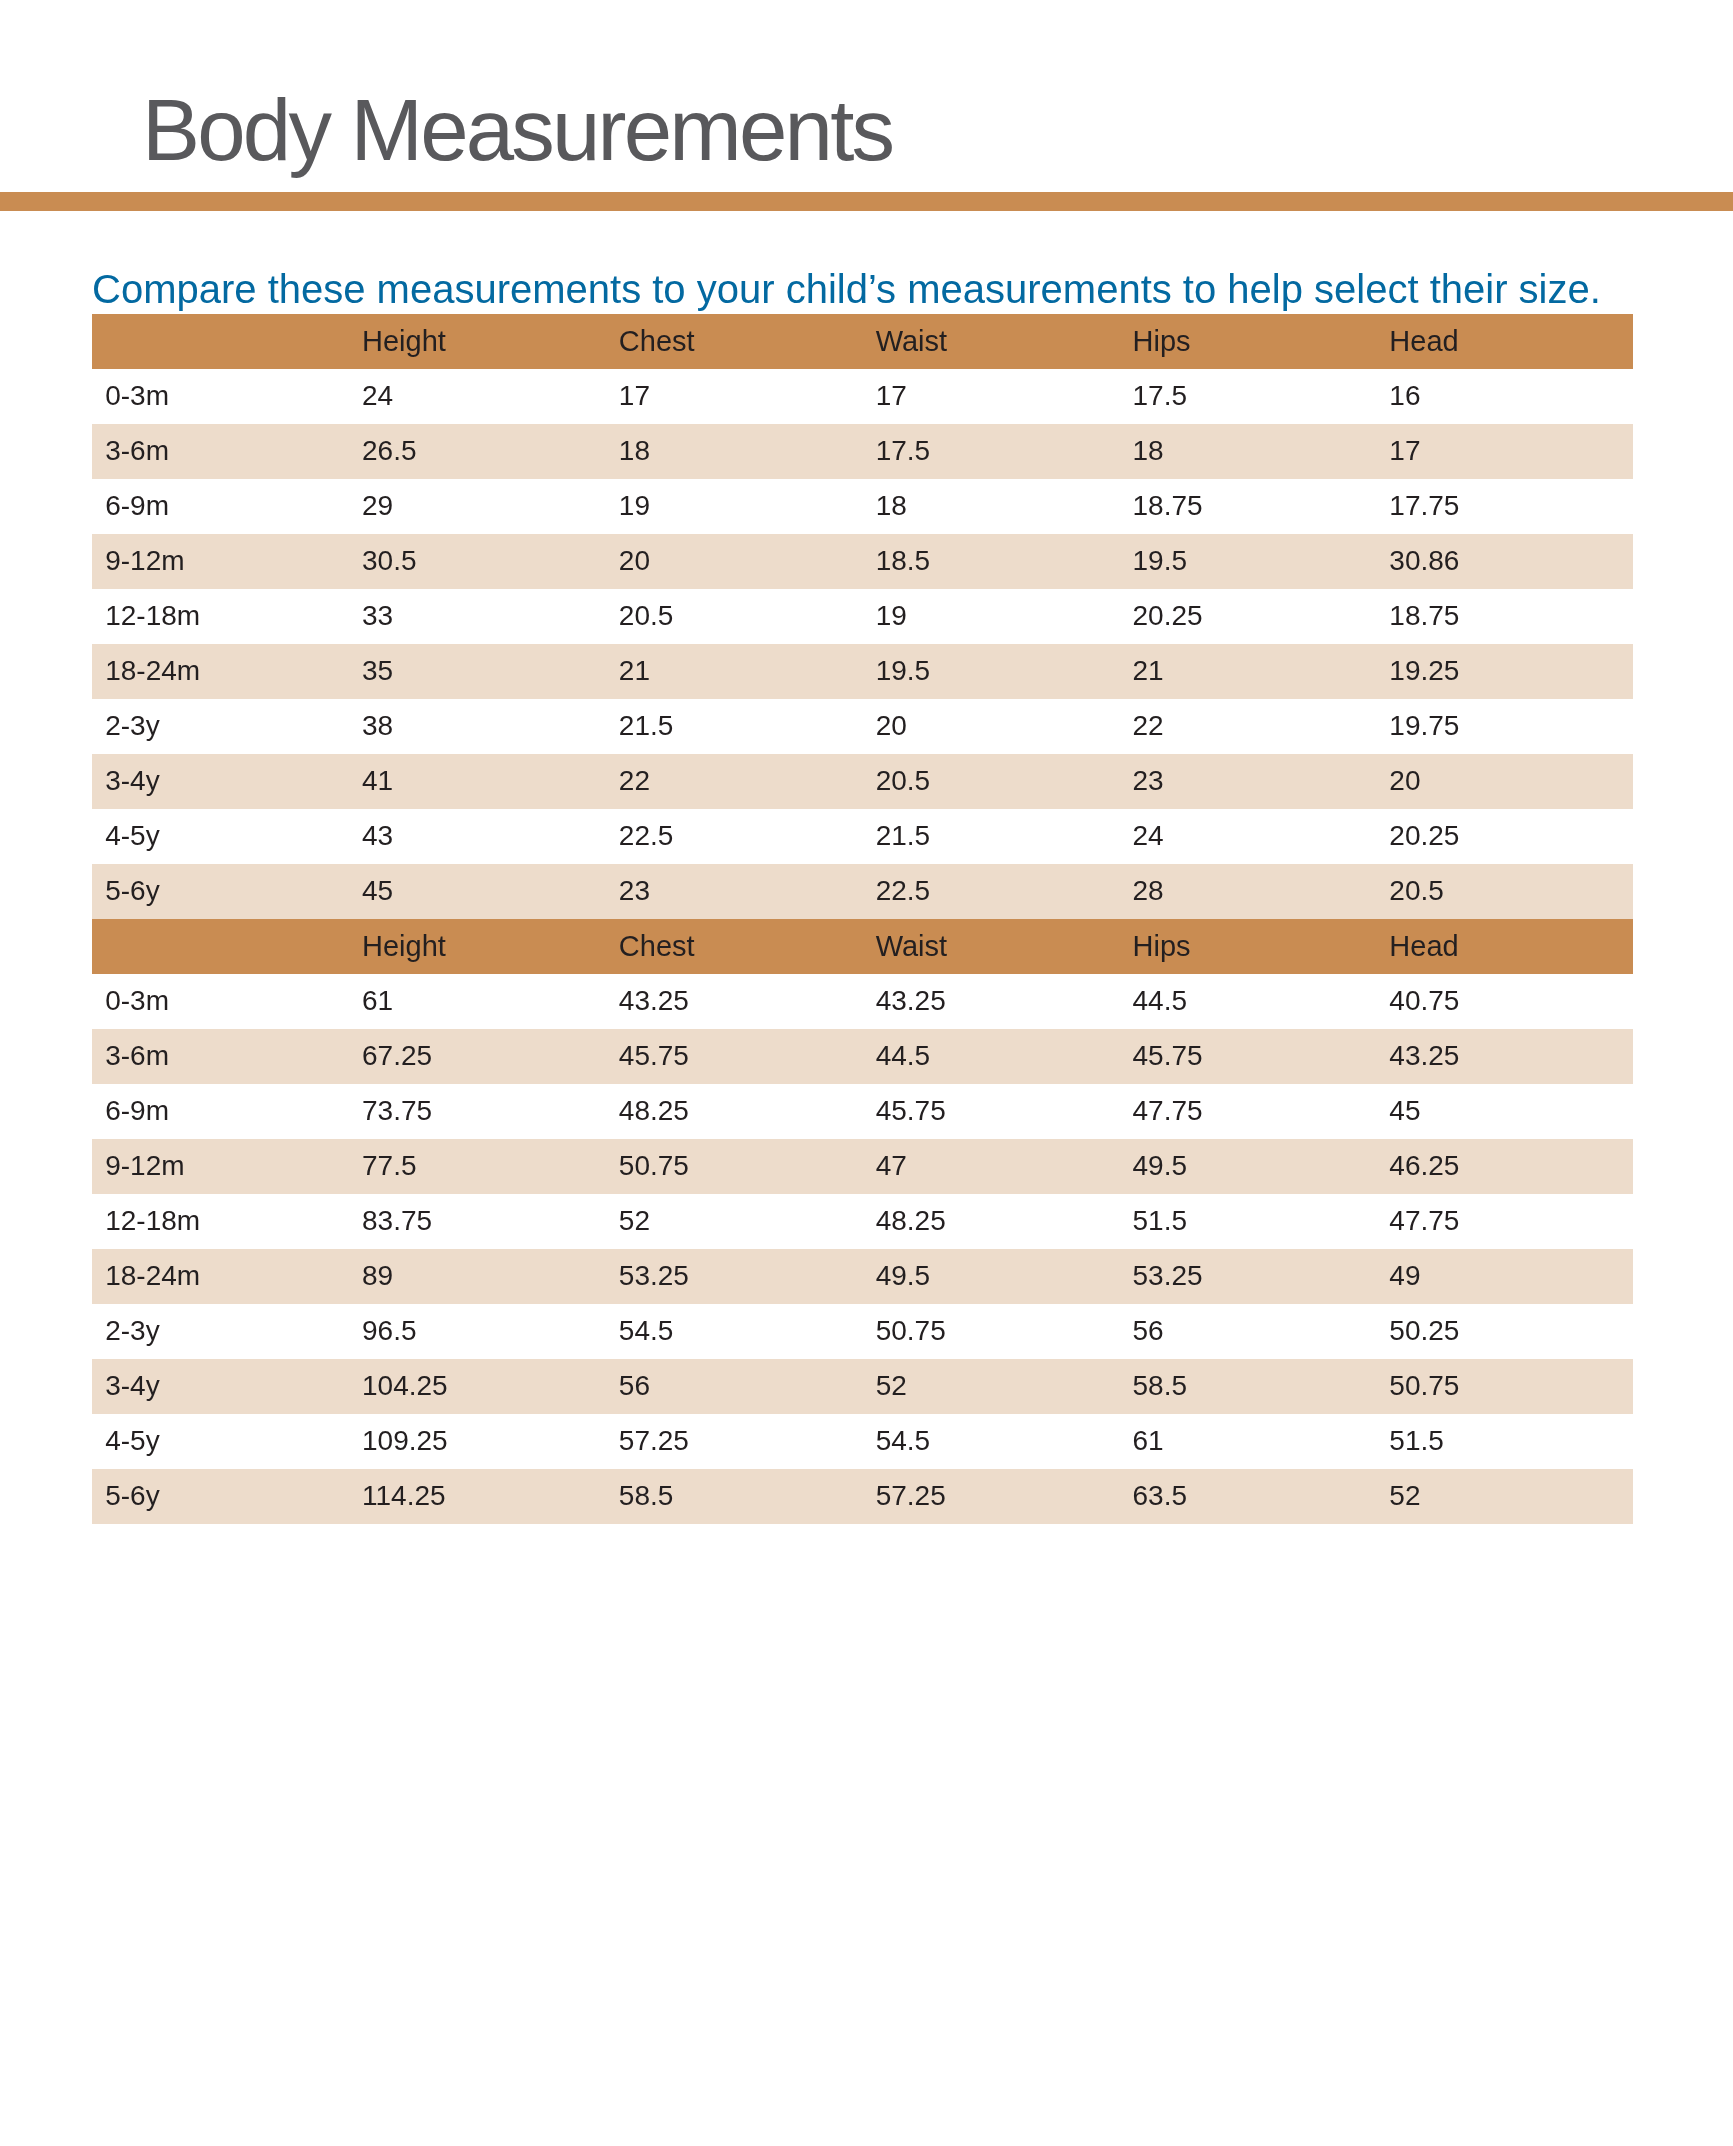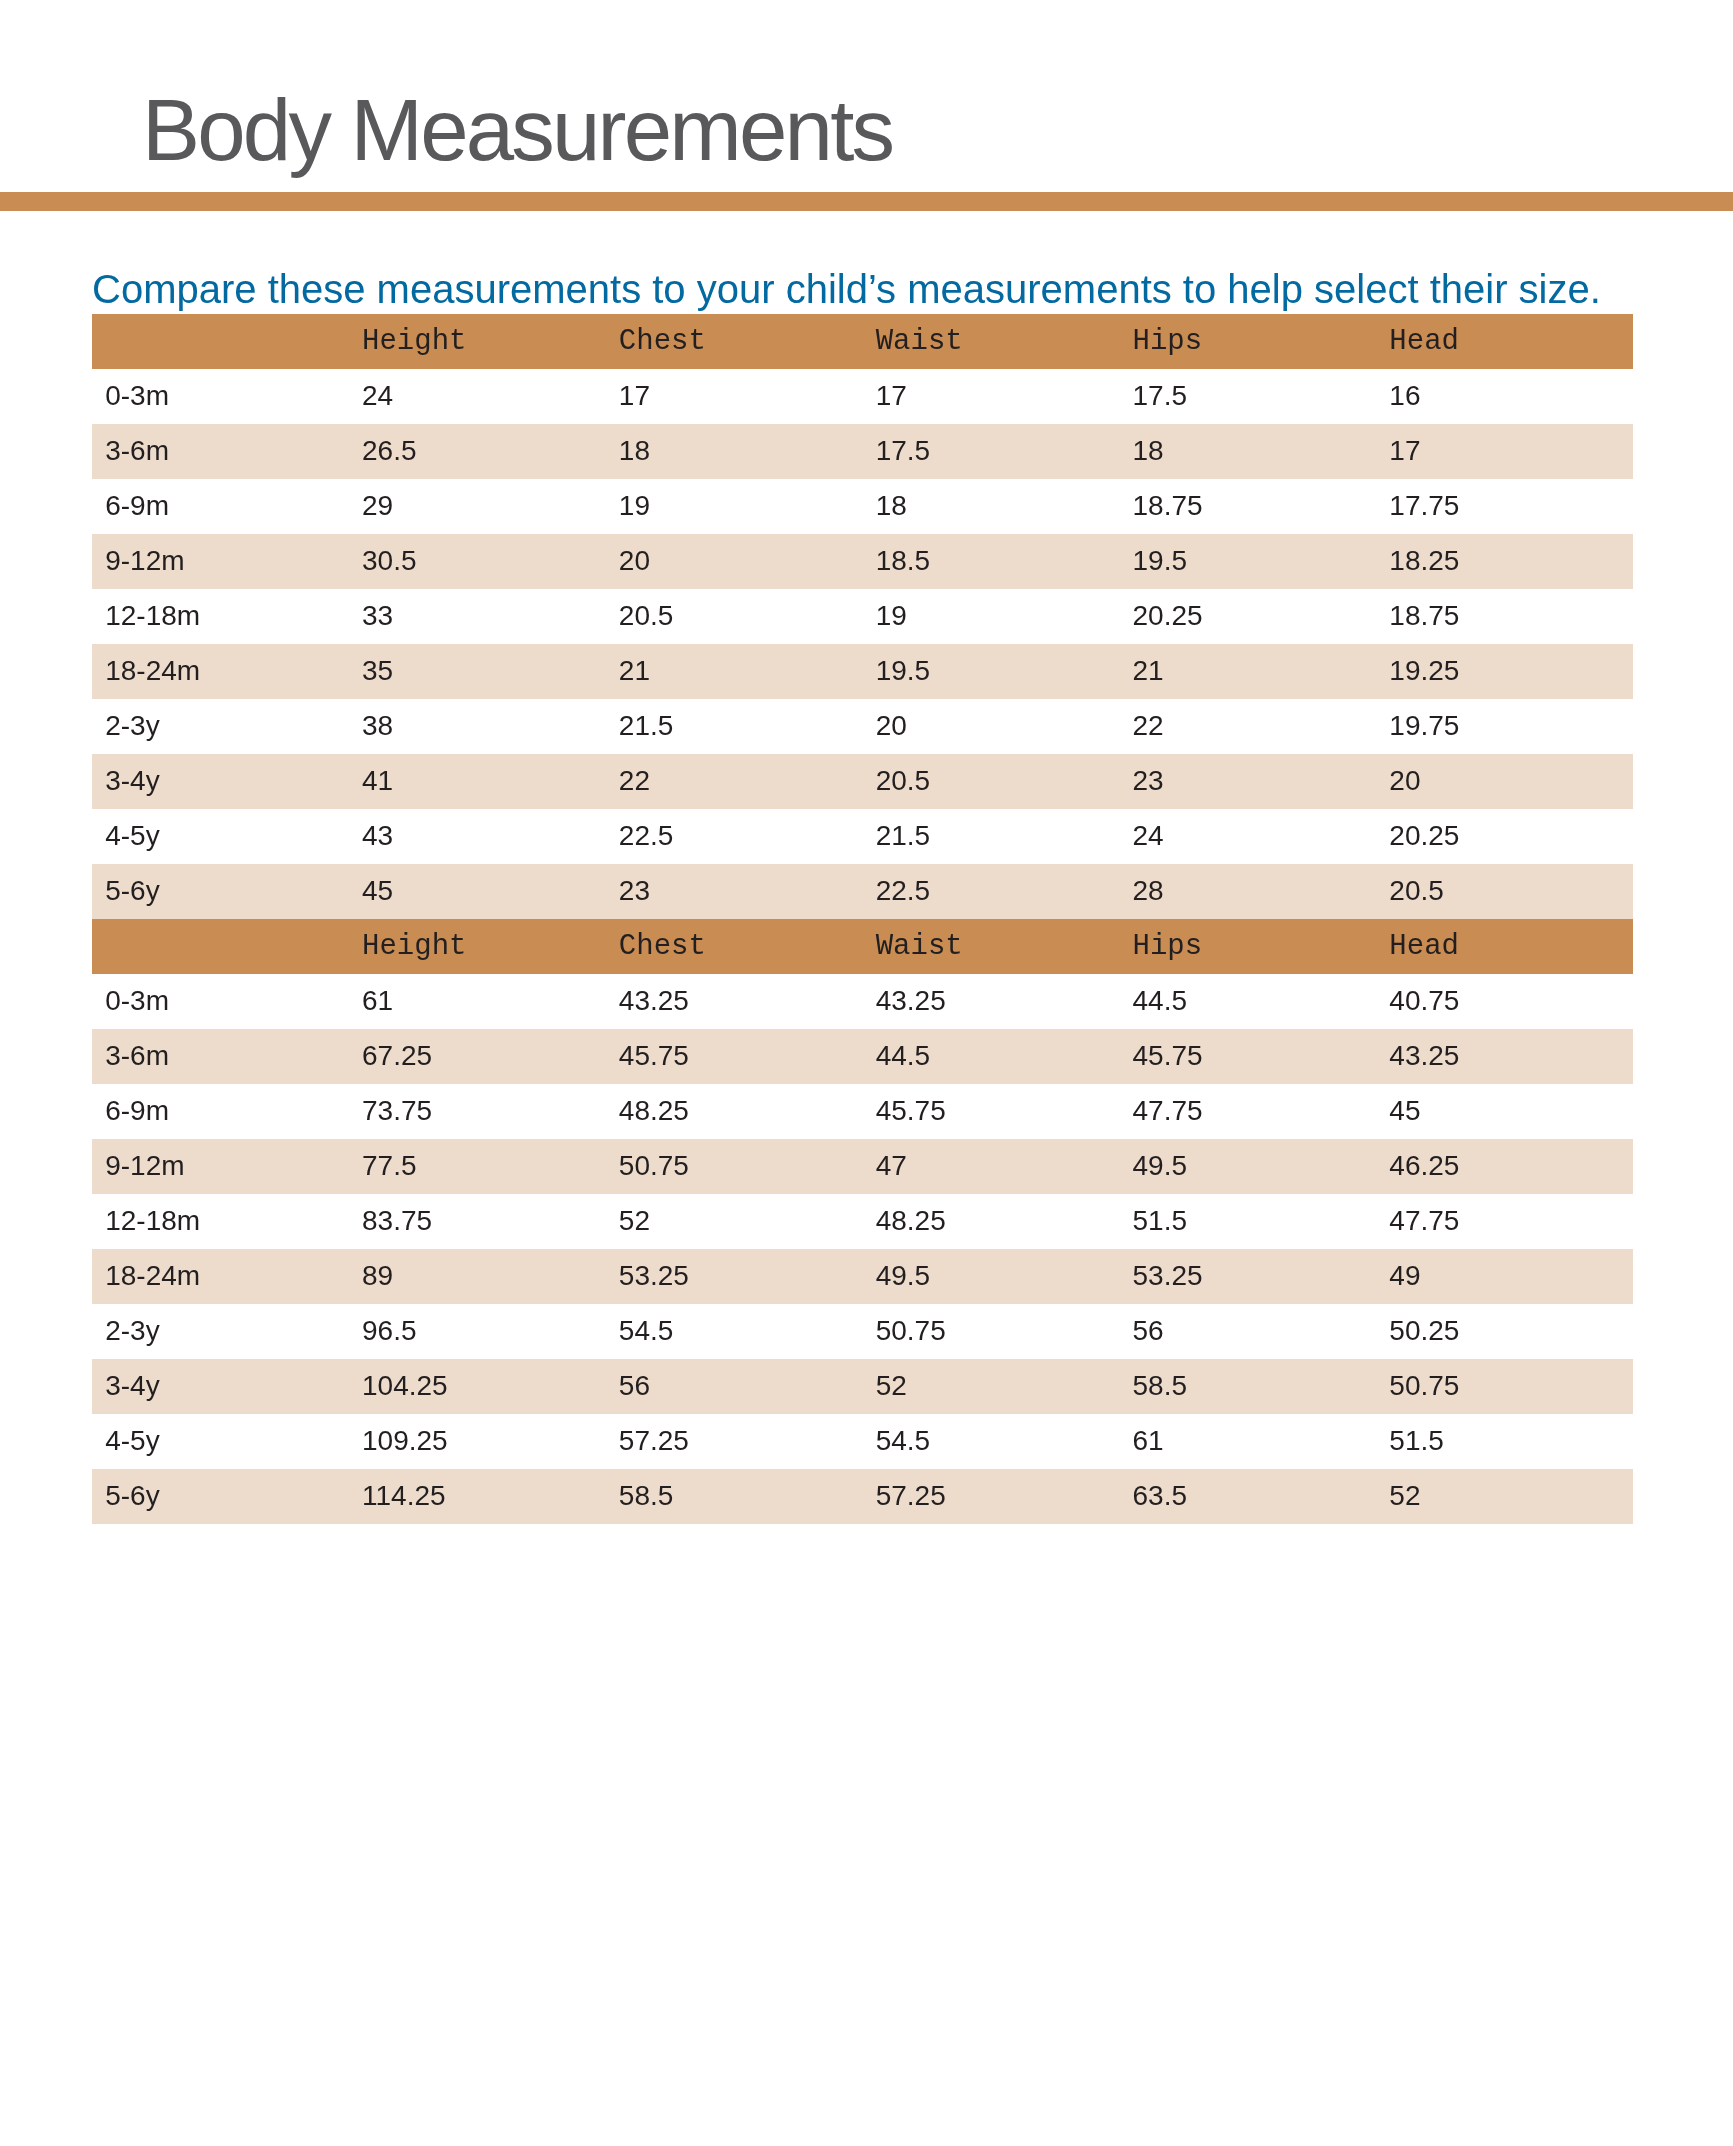--- a/index.html
+++ b/index.html
@@ -64,21 +64,20 @@
     height: 55px;
     padding: 0 7.6px 0 13.2px;
     text-align: left;
     vertical-align: middle;
     font-weight: normal;
     white-space: nowrap;
   }
   table.size-table thead th {
     font-size: 29px;
     color: #231f20;
-    font-family: Liberation Mono, monospace;
   }
   table.size-table tbody tr:nth-child(even) {
     background: #eddccb;
   }
 </style>
 </head>
 <body>
 
 <div class="page">
 
@@ -126,21 +125,21 @@
               <td>18</td>
               <td>18.75</td>
               <td>17.75</td>
             </tr>
             <tr>
               <th>9-12m</th>
               <td>30.5</td>
               <td>20</td>
               <td>18.5</td>
               <td>19.5</td>
-              <td>18.25</td>
+              <td>30.86</td>
             </tr>
             <tr>
               <th>12-18m</th>
               <td>33</td>
               <td>20.5</td>
               <td>19</td>
               <td>20.25</td>
               <td>18.75</td>
             </tr>
             <tr>

